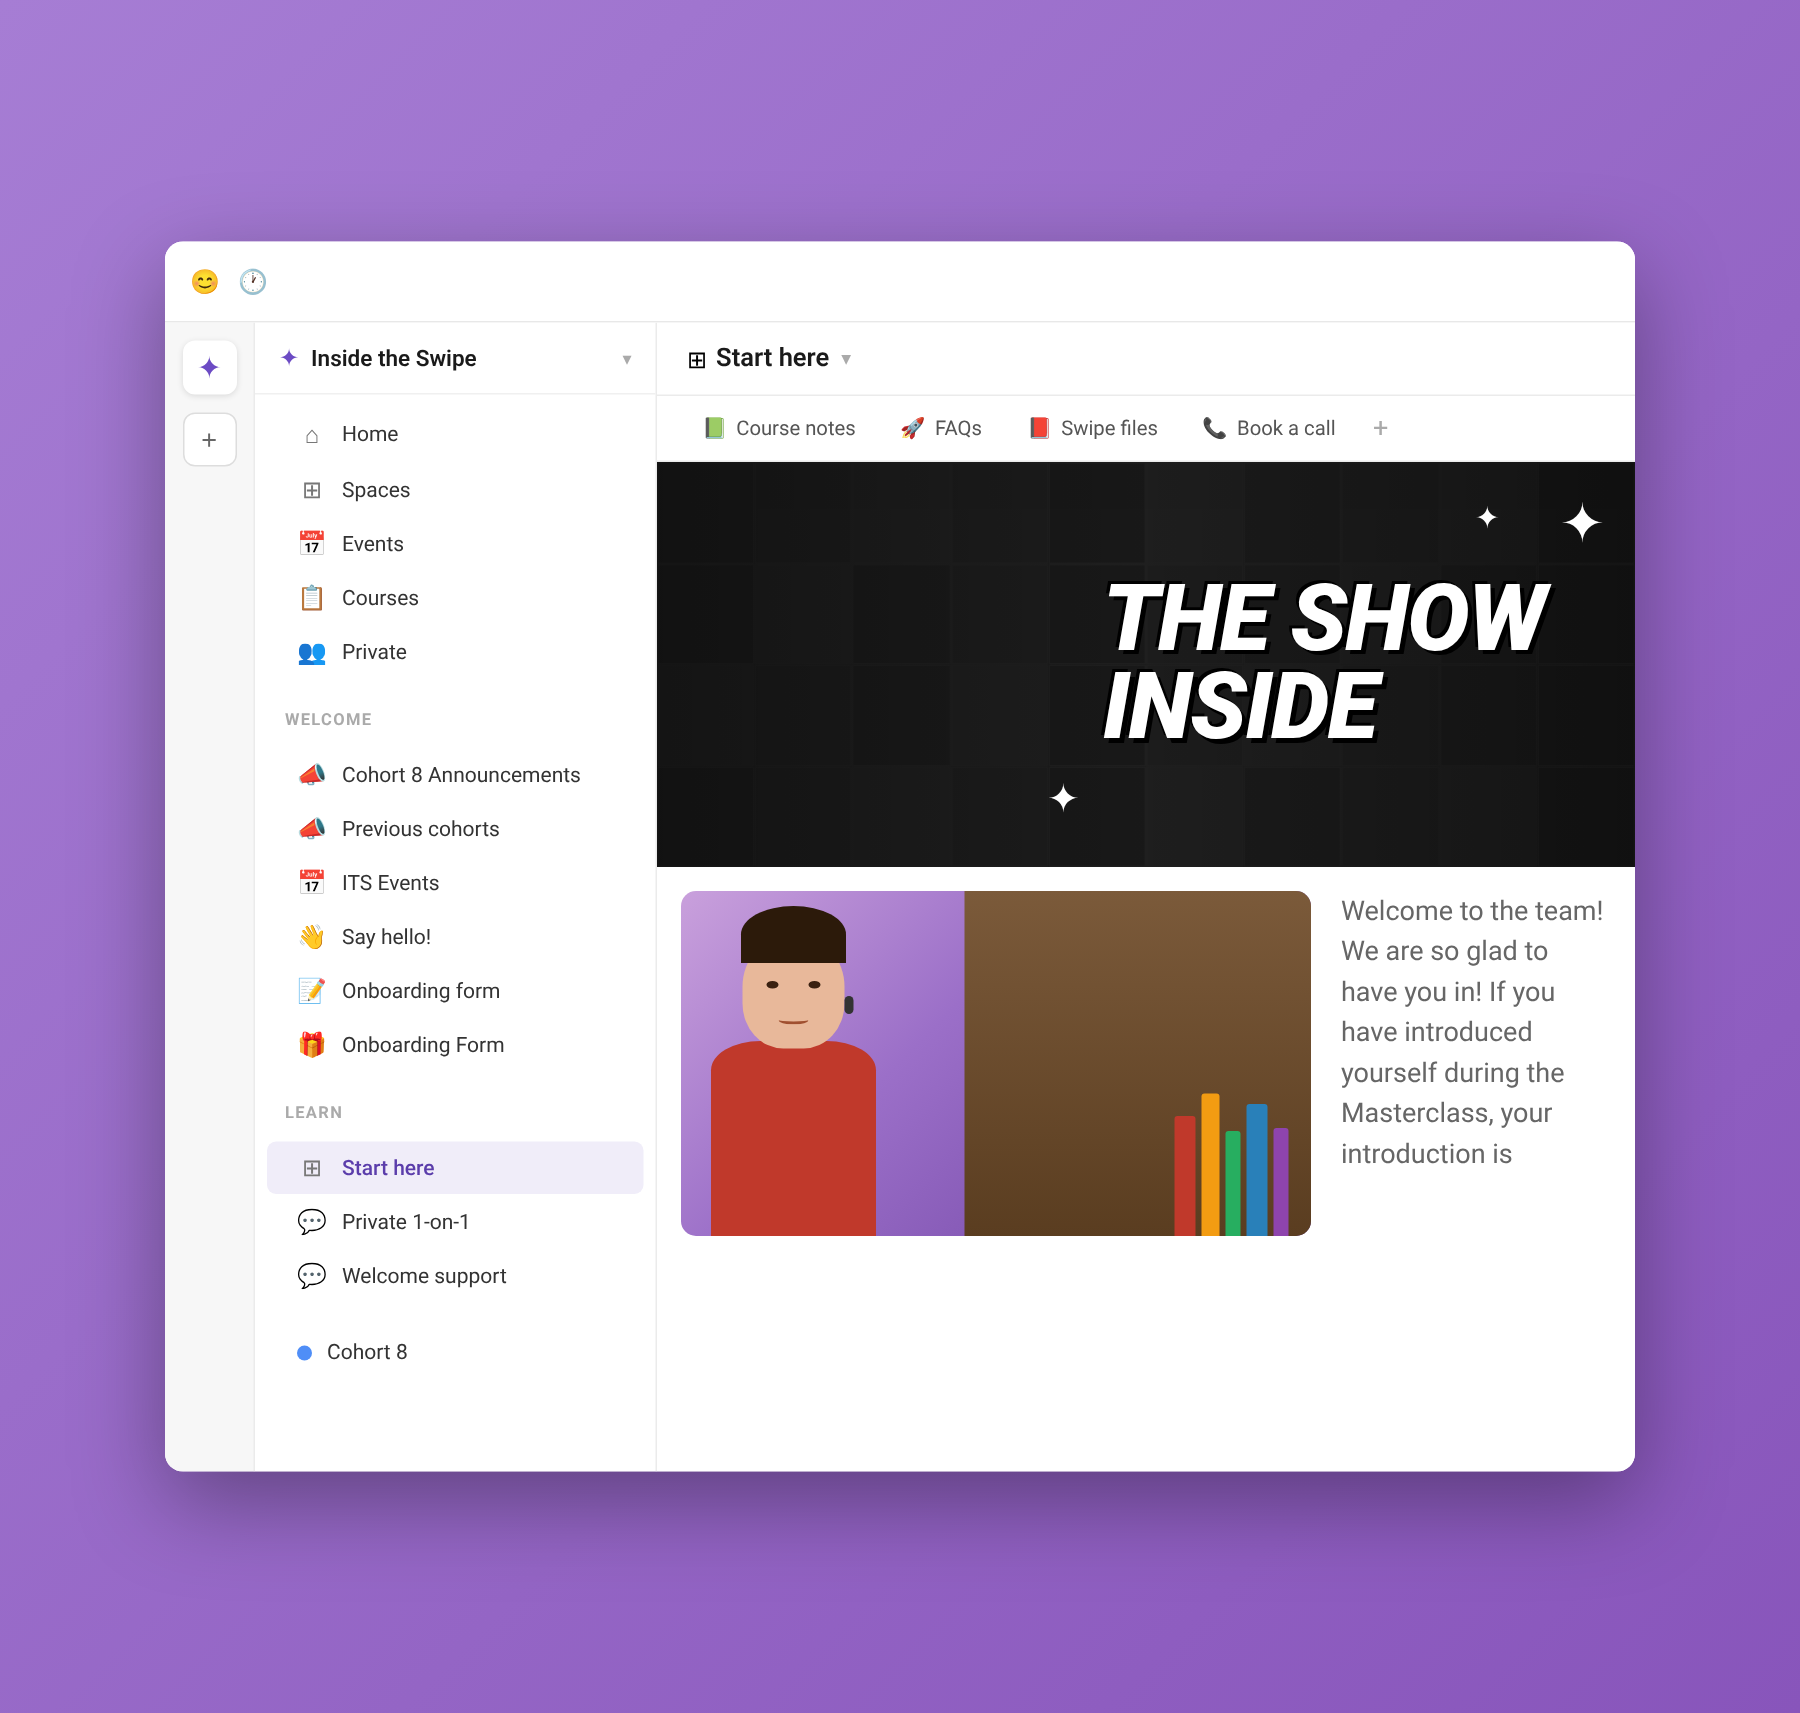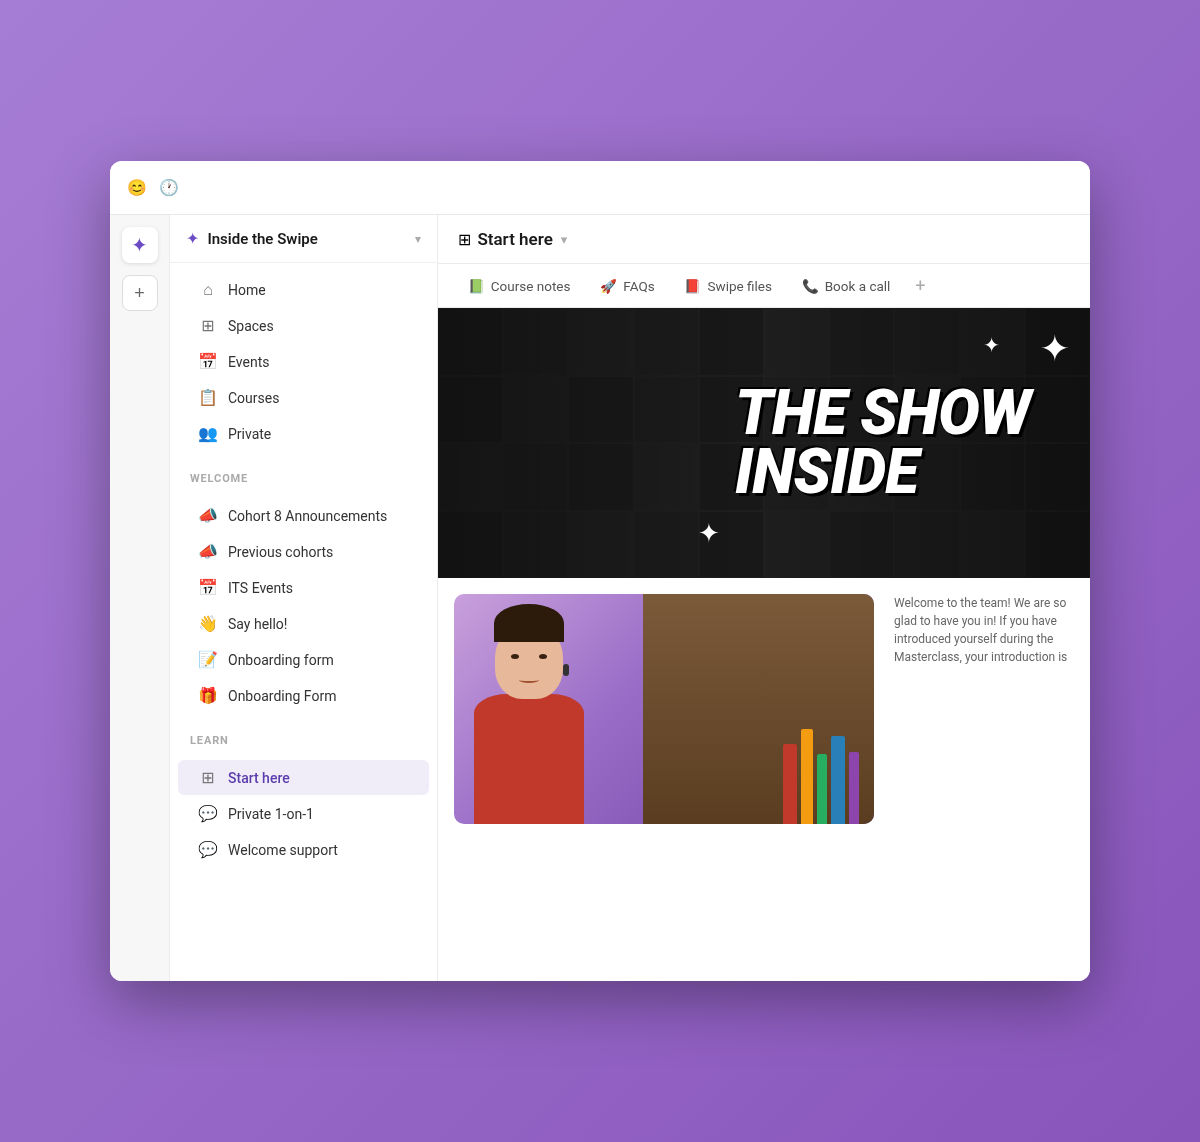--- a/index.html
+++ b/index.html
@@ -357,21 +357,21 @@
     }
 
     .welcome-title {
       font-size: 20px;
       font-weight: 700;
       color: #1a1a1a;
       margin-bottom: 8px;
     }
 
     .welcome-text {
-      font-size: 12px;
+      font-size: 18px;
       color: #666;
       line-height: 1.5;
     }
   </style>
 </head>
 <body>
 
 <div class="desktop-bg">
   <div class="window">
 
@@ -462,20 +462,24 @@
             <span>Private 1-on-1</span>
           </div>
           <div class="nav-item">
             <span class="nav-item-icon">💬</span>
             <span>Welcome support</span>
           </div>
         </div>
 
         <div class="nav-items">
           <div class="nav-item">
+            <span class="dot-indicator" style="background:#4f8ef7;"></span>
+            <span>Cohort 8</span>
+          </div>
+          <div class="nav-item">
             
             
           </div>
         </div>
 
       </div>
 
       <div class="main-content">
 
         <div class="content-header">

